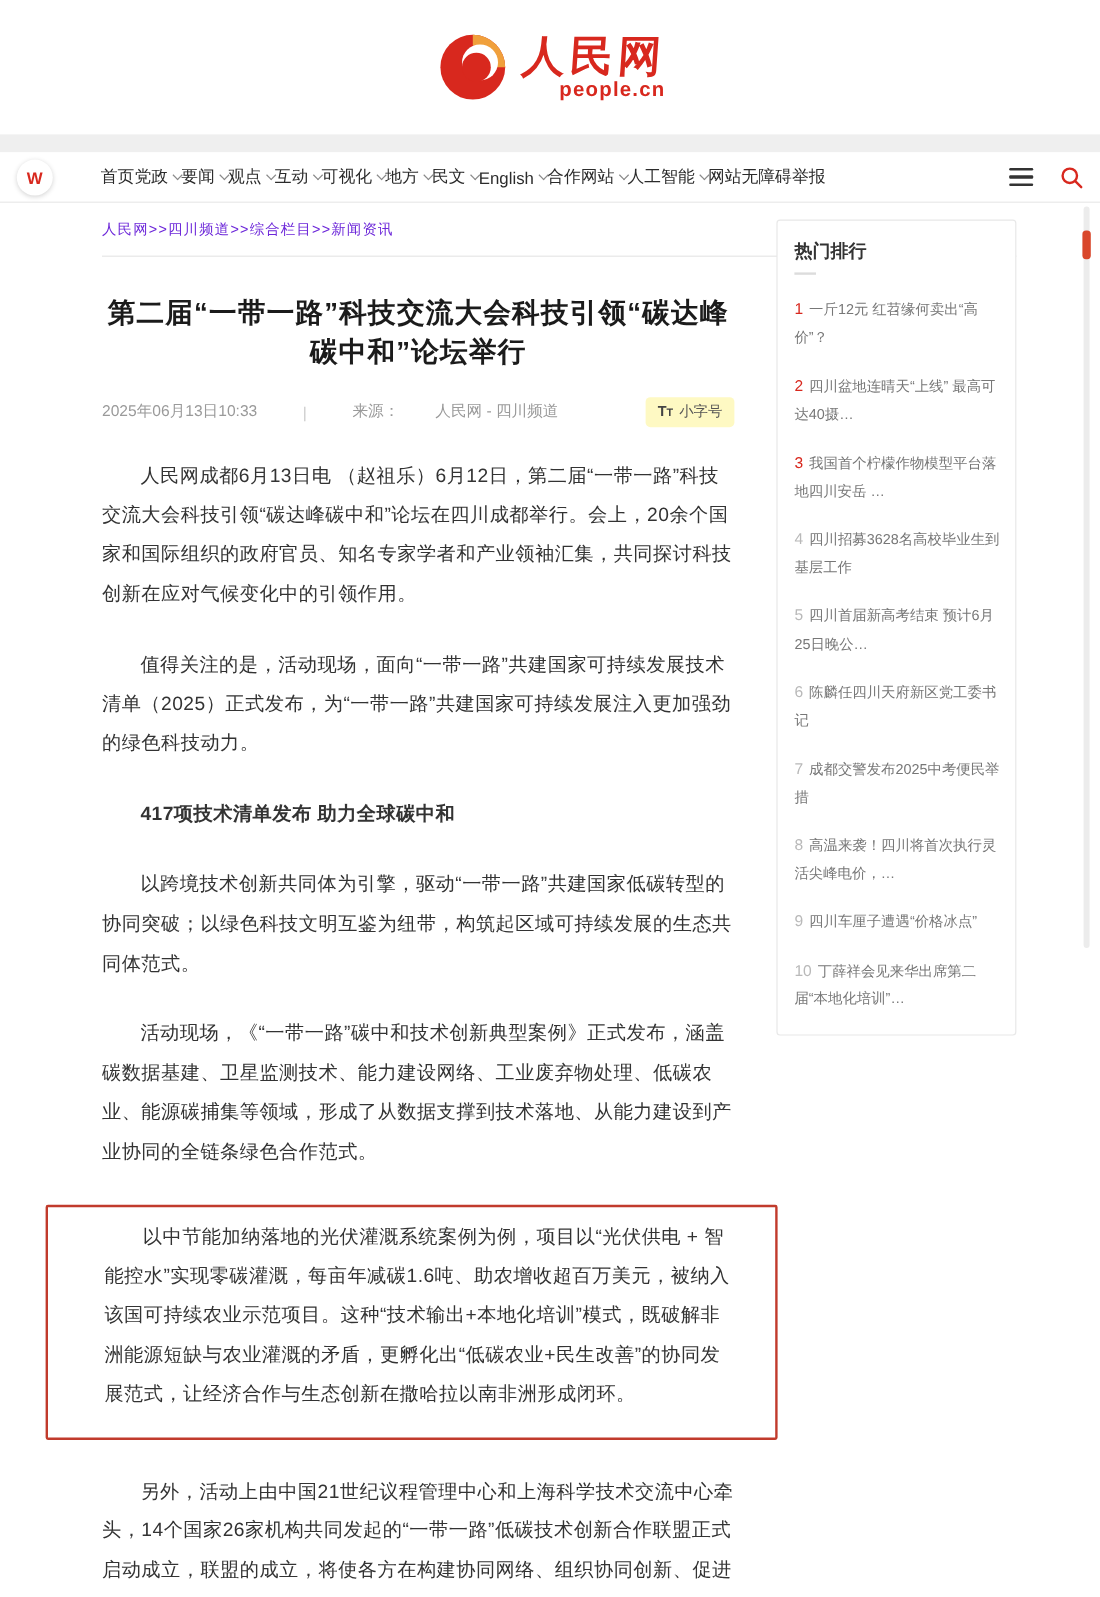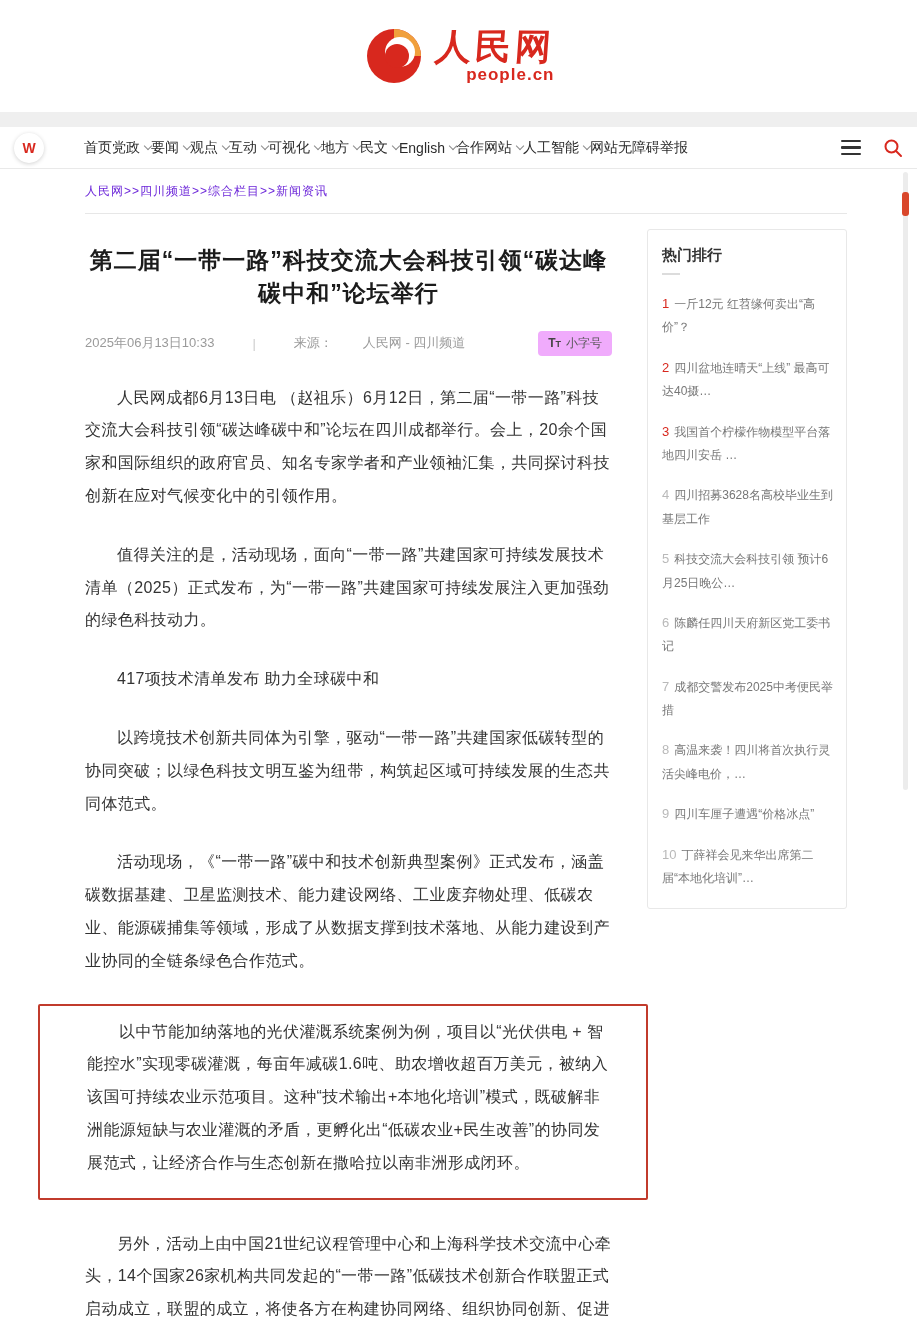--- a/index.html
+++ b/index.html
@@ -27,31 +27,31 @@
   .hamburger { display:flex; flex-direction:column; gap:4px; cursor:pointer; }
   .hamburger span { width:20px; height:2.5px; background:#333; border-radius:1px; }
   
   .content { padding:14px 70px 0 85px; display:flex; gap:35px; }
   .main-col { width:527px; flex:0 0 aupx; }
   .breadcrumb { font-size:12px; color:#6d28d9; letter-spacing:1px; }
   .rule { border:none; border-top:1px solid #e7e7e7; margin:13px 0 0 0; width:762px; }
   .article-title { font-size:23px; font-weight:bold; color:#1b1b1b; line-height:1.45; margin-top:30px; letter-spacing:1px;text-align:center; }
   .meta-row { display:flex; align-items:center; margin-top:20px; font-size:13px; color:#9a9a9a;gap:30px; }
   .meta-row .sep { margin:0 8px; color:#ccc; }
-  .font-size-btn { margin-left:auto; background:#f0abfc; border-radius:4px; padding:4px 10px; font-size:12px; color:#555; display:flex; align-items:center; gap:5px; cursor:pointer; }
+  .font-size-btn { margin-left:auto; background:#fef9c3; border-radius:4px; padding:4px 10px; font-size:12px; color:#555; display:flex; align-items:center; gap:5px; cursor:pointer; }
   .tt-icon { font-weight:bold; color:#444; }
   .tt-icon .small-t { font-size:9px; }
   .article-body { margin-top:26px; }
   .article-body p { font-size:16px; line-height:2.05; color:#333; text-indent:2em; margin-bottom:26px; letter-spacing:.4px; }
-  .subhead { font-weight:normal; color:#222; }
+  .subhead { font-weight:bold; color:#222; }
   .highlight-box { border:2px solid #c13b2c; border-radius:2px; margin:2px -36px 28px -47px; padding:10px 36px 18px 47px; }
   .highlight-box p { margin-bottom:0; }
   
   .sidebar { width:200px; flex:0 0 auto; }
-  .hot-box { border:1px solid #e8e8e8; border-radius:3px; margin-top:46px; padding:16px 12px 18px 14px; background:#fff; }
+  .hot-box { border:1px solid #e8e8e8; border-radius:3px; padding:16px 12px 18px 14px; background:#fff; }
   .hot-title { font-size:15px; font-weight:bold; color:#333; }
   .hot-title::after { content:""; display:block; width:18px; height:2px; background:#dcdcdc; margin-top:8px; }
   .hot-list { list-style:none; margin-top:16px; }
   .hot-item { font-size:12px; color:#777; line-height:1.95; margin-bottom:15px; cursor:pointer; }
   .hot-item:last-child { margin-bottom:0; }
   .rank { font-size:13px; color:#b9b9b9; margin-right:5px; }
   .rank.top { color:#d8281e; }
   
   .scroll-track { position:absolute; right:9px; top:172px; width:5px; height:618px; background:#ececec; border-radius:3px; }
   .scroll-thumb { position:absolute; right:8px; top:192px; width:7px; height:24px; background:#d9472b; border-radius:3px; cursor:pointer; }
@@ -180,21 +180,21 @@
   </div>
 
   <aside class="sidebar">
     <div class="hot-box">
       <div class="hot-title">热门排行</div>
       <ul class="hot-list">
         <li class="hot-item"><span class="rank top">1</span><span>一斤12元 红苕缘何卖出“高价”？</span></li>
         <li class="hot-item"><span class="rank top">2</span><span>四川盆地连晴天“上线” 最高可达40摄…</span></li>
         <li class="hot-item"><span class="rank top">3</span><span>我国首个柠檬作物模型平台落地四川安岳 …</span></li>
         <li class="hot-item"><span class="rank">4</span><span>四川招募3628名高校毕业生到基层工作</span></li>
-        <li class="hot-item"><span class="rank">5</span><span>科技交流大会科技引领 预计6月25日晚公…</span></li>
+        <li class="hot-item"><span class="rank">5</span><span>四川首届新高考结束 预计6月25日晚公…</span></li>
         <li class="hot-item"><span class="rank">6</span><span>陈麟任四川天府新区党工委书记</span></li>
         <li class="hot-item"><span class="rank">7</span><span>成都交警发布2025中考便民举措</span></li>
         <li class="hot-item"><span class="rank">8</span><span>高温来袭！四川将首次执行灵活尖峰电价，…</span></li>
         <li class="hot-item"><span class="rank">9</span><span>四川车厘子遭遇“价格冰点”</span></li>
         <li class="hot-item"><span class="rank">10</span><span>丁薛祥会见来华出席第二届“本地化培训”…</span></li>
       </ul>
     </div>
   </aside>
 </div>
 

